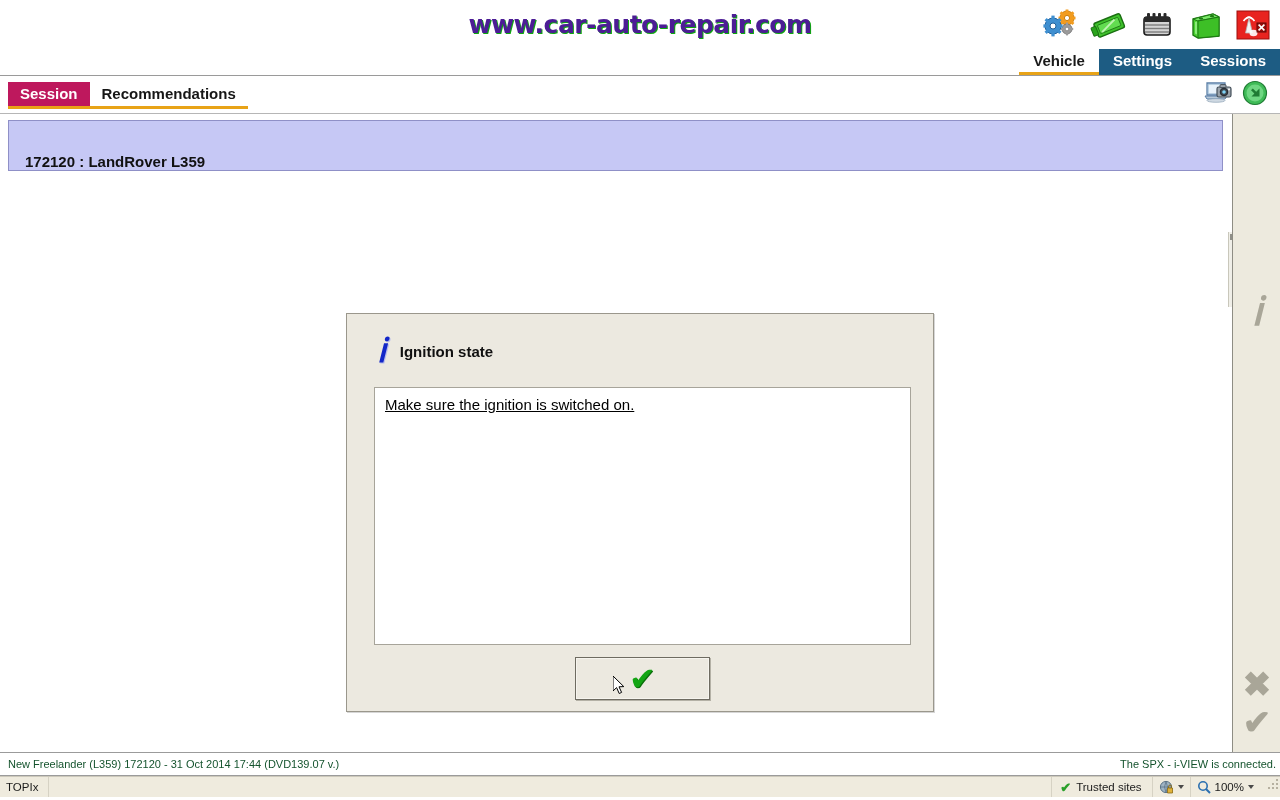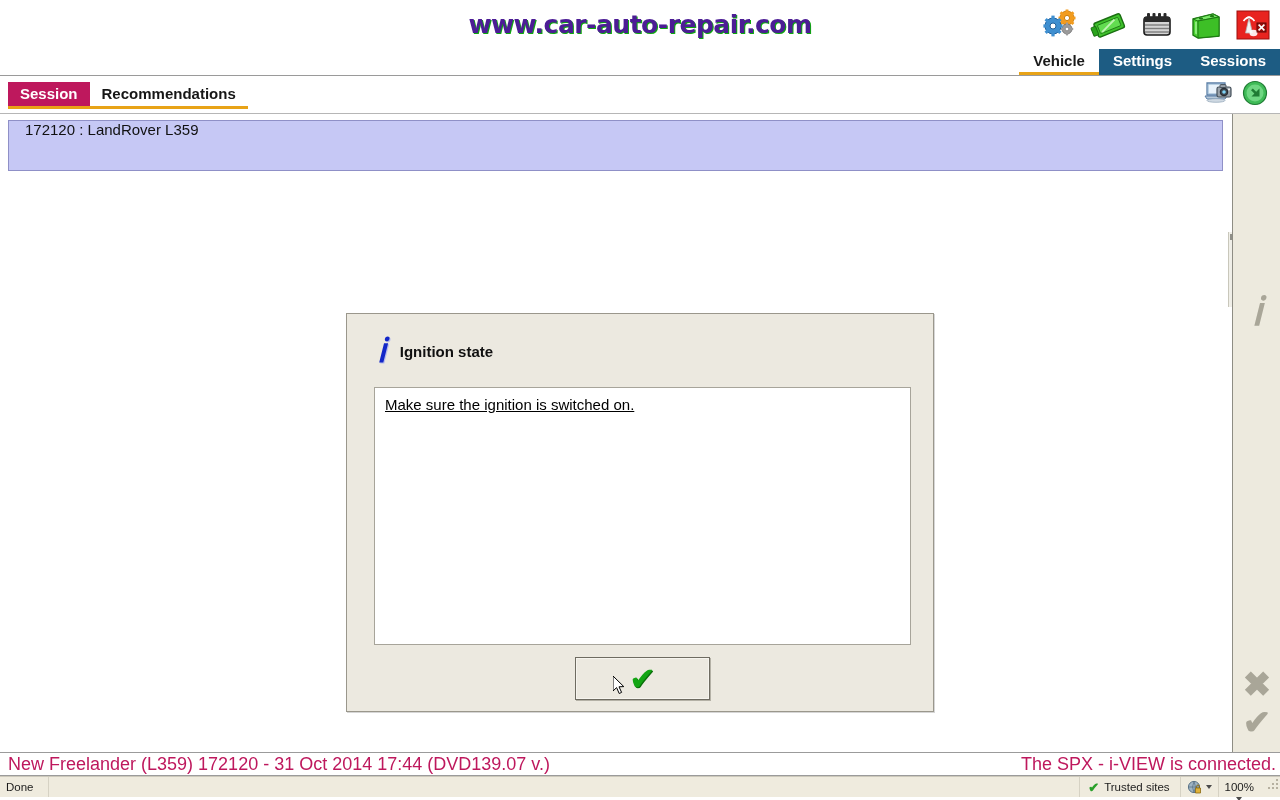--- a/index.html
+++ b/index.html
@@ -198,25 +198,26 @@
   .session-bar {
     position: absolute;
     left: 8px;
     top: 6px;
     width: 1215px;
     height: 51px;
     background: #c6c8f5;
     border: 1px solid #8f90c7;
     box-sizing: border-box;
     display: flex;
-    align-items: flex-start;
+    align-items: flex-end;
     padding-left: 16px;
     font-size: 15px;
     color: #111111;
     font-family: "Liberation Sans", sans-serif;
+    font-weight: bold;
   }
 
   
   .mini-scroll {
     position: absolute;
     left: 1228px;
     top: 118px;
     width: 13px;
     height: 75px;
     background: #f0efe8;
@@ -361,22 +362,22 @@
     position: relative;
     height: 24px;
     background: #ffffff;
     border-top: 1px solid #9b9b9b;
     border-bottom: 1px solid #9b9b9b;
     box-sizing: border-box;
     display: flex;
     align-items: center;
     justify-content: space-between;
     padding: 0 4px 0 8px;
-    font-size: 18px;
-    color: #be185d;
+    font-size: 11px;
+    color: #14532d;
     font-family: "Liberation Sans", sans-serif;
   }
   .status-browser {
     position: relative;
     height: 21px;
     background: #efebde;
     border-top: 1px solid #cdc9bb;
     box-sizing: border-box;
     display: flex;
     align-items: center;
@@ -415,21 +416,20 @@
     border-left: 1px solid #d6d2c4;
     height: 100%;
   }
   .sb-zoom-cell {
     display: flex;
     align-items: center;
     gap: 4px;
     padding: 0 10px 0 6px;
     border-left: 1px solid #d6d2c4;
     height: 100%;
-    flex-direction: column;
   }
   .caret-dn {
     width: 0; height: 0;
     border-left: 3.5px solid transparent;
     border-right: 3.5px solid transparent;
     border-top: 4px solid #4a4a4a;
     display: inline-block;
   }
   .grip {
     width: 14px; height: 100%;
@@ -623,21 +623,21 @@
       <div class="rail-icon rail-check">✔</div>
     </div>
   </div>
 
   <div class="status-app">
     <span>New Freelander (L359) 172120 - 31 Oct 2014 17:44 (DVD139.07 v.)</span>
     <span>The SPX - i-VIEW is connected.</span>
   </div>
 
   <div class="status-browser">
-    <div class="sb-done">Done</div>
+    <div class="sb-done">TOPIx</div>
     <div class="sb-spacer">
       <div class="sb-seg"></div>
       <div class="sb-seg"></div>
       <div class="sb-seg"></div>
       <div class="sb-seg"></div>
       <div class="sb-seg"></div>
       <div class="sb-seg"></div>
     </div>
     <div class="sb-zone">
       <span class="sb-zone-check">✔</span>

